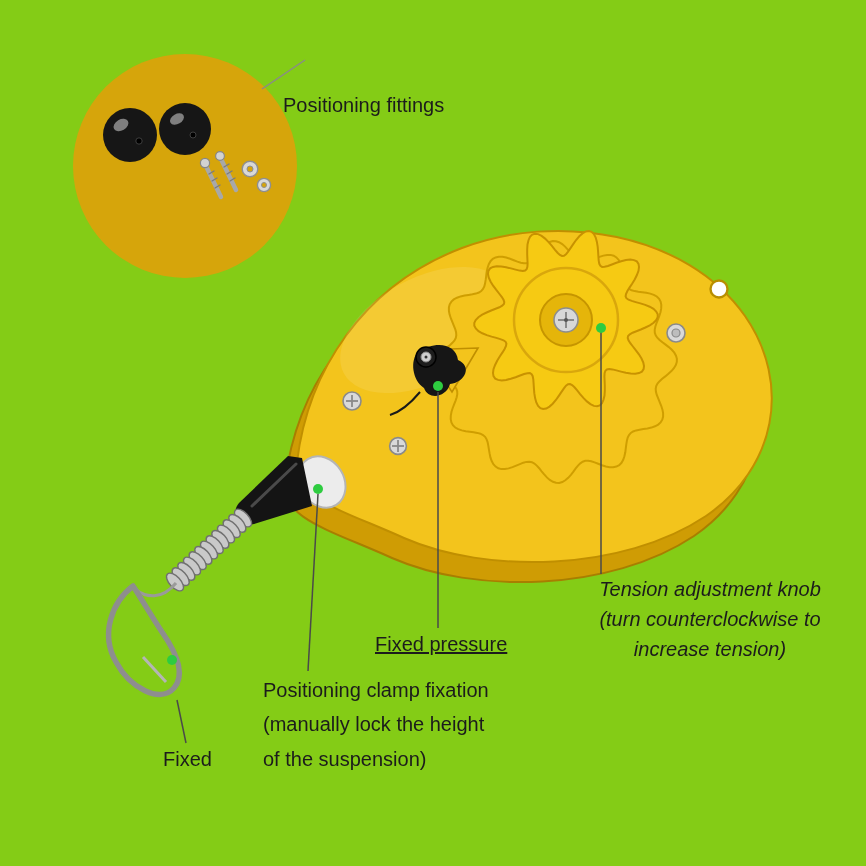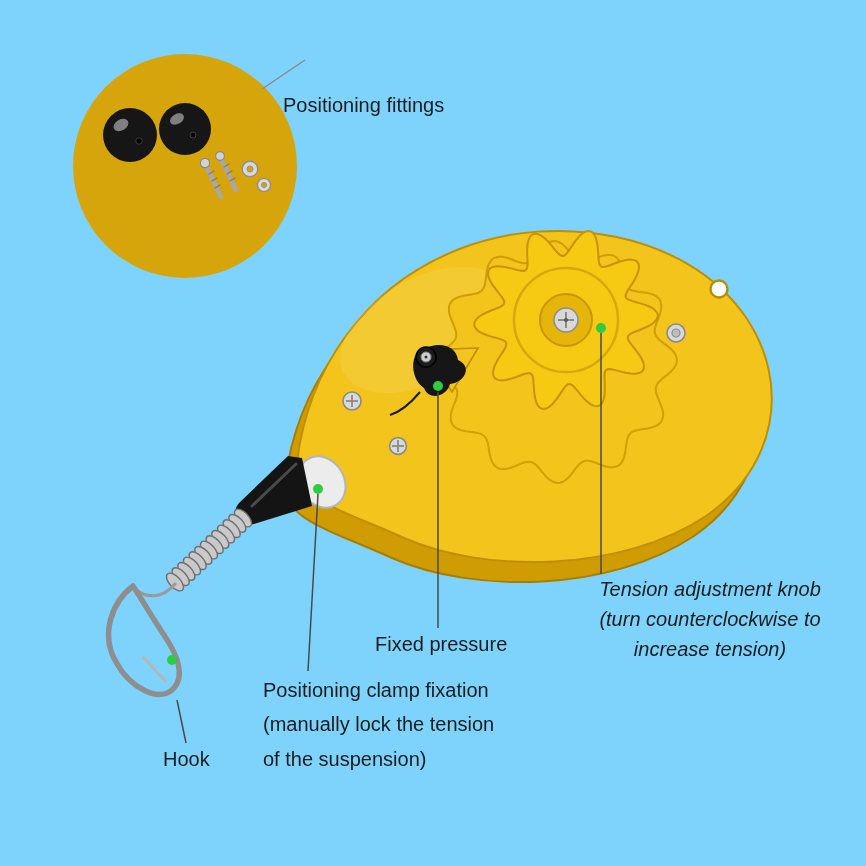--- a/index.html
+++ b/index.html
@@ -1,27 +1,27 @@
 <!DOCTYPE html>
 <html style="--body-yellow: #f3c41c; --body-shadow: #cf9c04; --body-outline: #c08f00; --knob-yellow: #f6ca13; --inset-yellow: #d6a50b; --callout-green: #2ecc40; --metal-gray: #c9c9c9; --text: #1c1c1c;"><head>
 <meta charset="utf-8">
 <style>
   html,body{margin:0;padding:0;background:#fff;}
   .canvas{
-    position:relative;width:866px;height:866px;background:#7dd3fc;
+    position:relative;width:866px;height:866px;background:#84cc16;
     font-family:"Liberation Sans",sans-serif;overflow:hidden;
   }
   .canvas svg{position:absolute;left:0;top:0;}
   .label{
     position:absolute;color:var(--text,#1c1c1c);font-size:20px;
     white-space:pre-line;line-height:1.45;
   }
   #lbl-fittings{left:283px;top:91px;}
   #lbl-tension{left:576px;top:574px;width:268px;text-align:center;line-height:1.5;font-style:italic;}
-  #lbl-fixed{left:375px;top:630px;}
+  #lbl-fixed{left:375px;top:630px;text-decoration:underline;}
   #lbl-clamp{left:263px;top:673px;line-height:1.72;}
   #lbl-hook{left:163px;top:745px;}
 </style>
 </head>
 <body>
 
 <div class="canvas">
 
 <svg width="866" height="866" viewBox="0 0 866 866">
 
@@ -145,16 +145,16 @@
     <circle cx="172" cy="660" r="5" style="fill:var(--callout-green,#2ecc40)"></circle>
   </g>
 </svg>
 
   <div class="label" id="lbl-fittings">Positioning fittings</div>
   <div class="label" id="lbl-tension">Tension adjustment knob
 (turn counterclockwise to
 increase tension)</div>
   <div class="label" id="lbl-fixed">Fixed pressure</div>
   <div class="label" id="lbl-clamp">Positioning clamp fixation
-(manually lock the tension
+(manually lock the height
 of the suspension)</div>
-  <div class="label" id="lbl-hook">Hook</div>
+  <div class="label" id="lbl-hook">Fixed</div>
 </div>
 
 </body></html>

